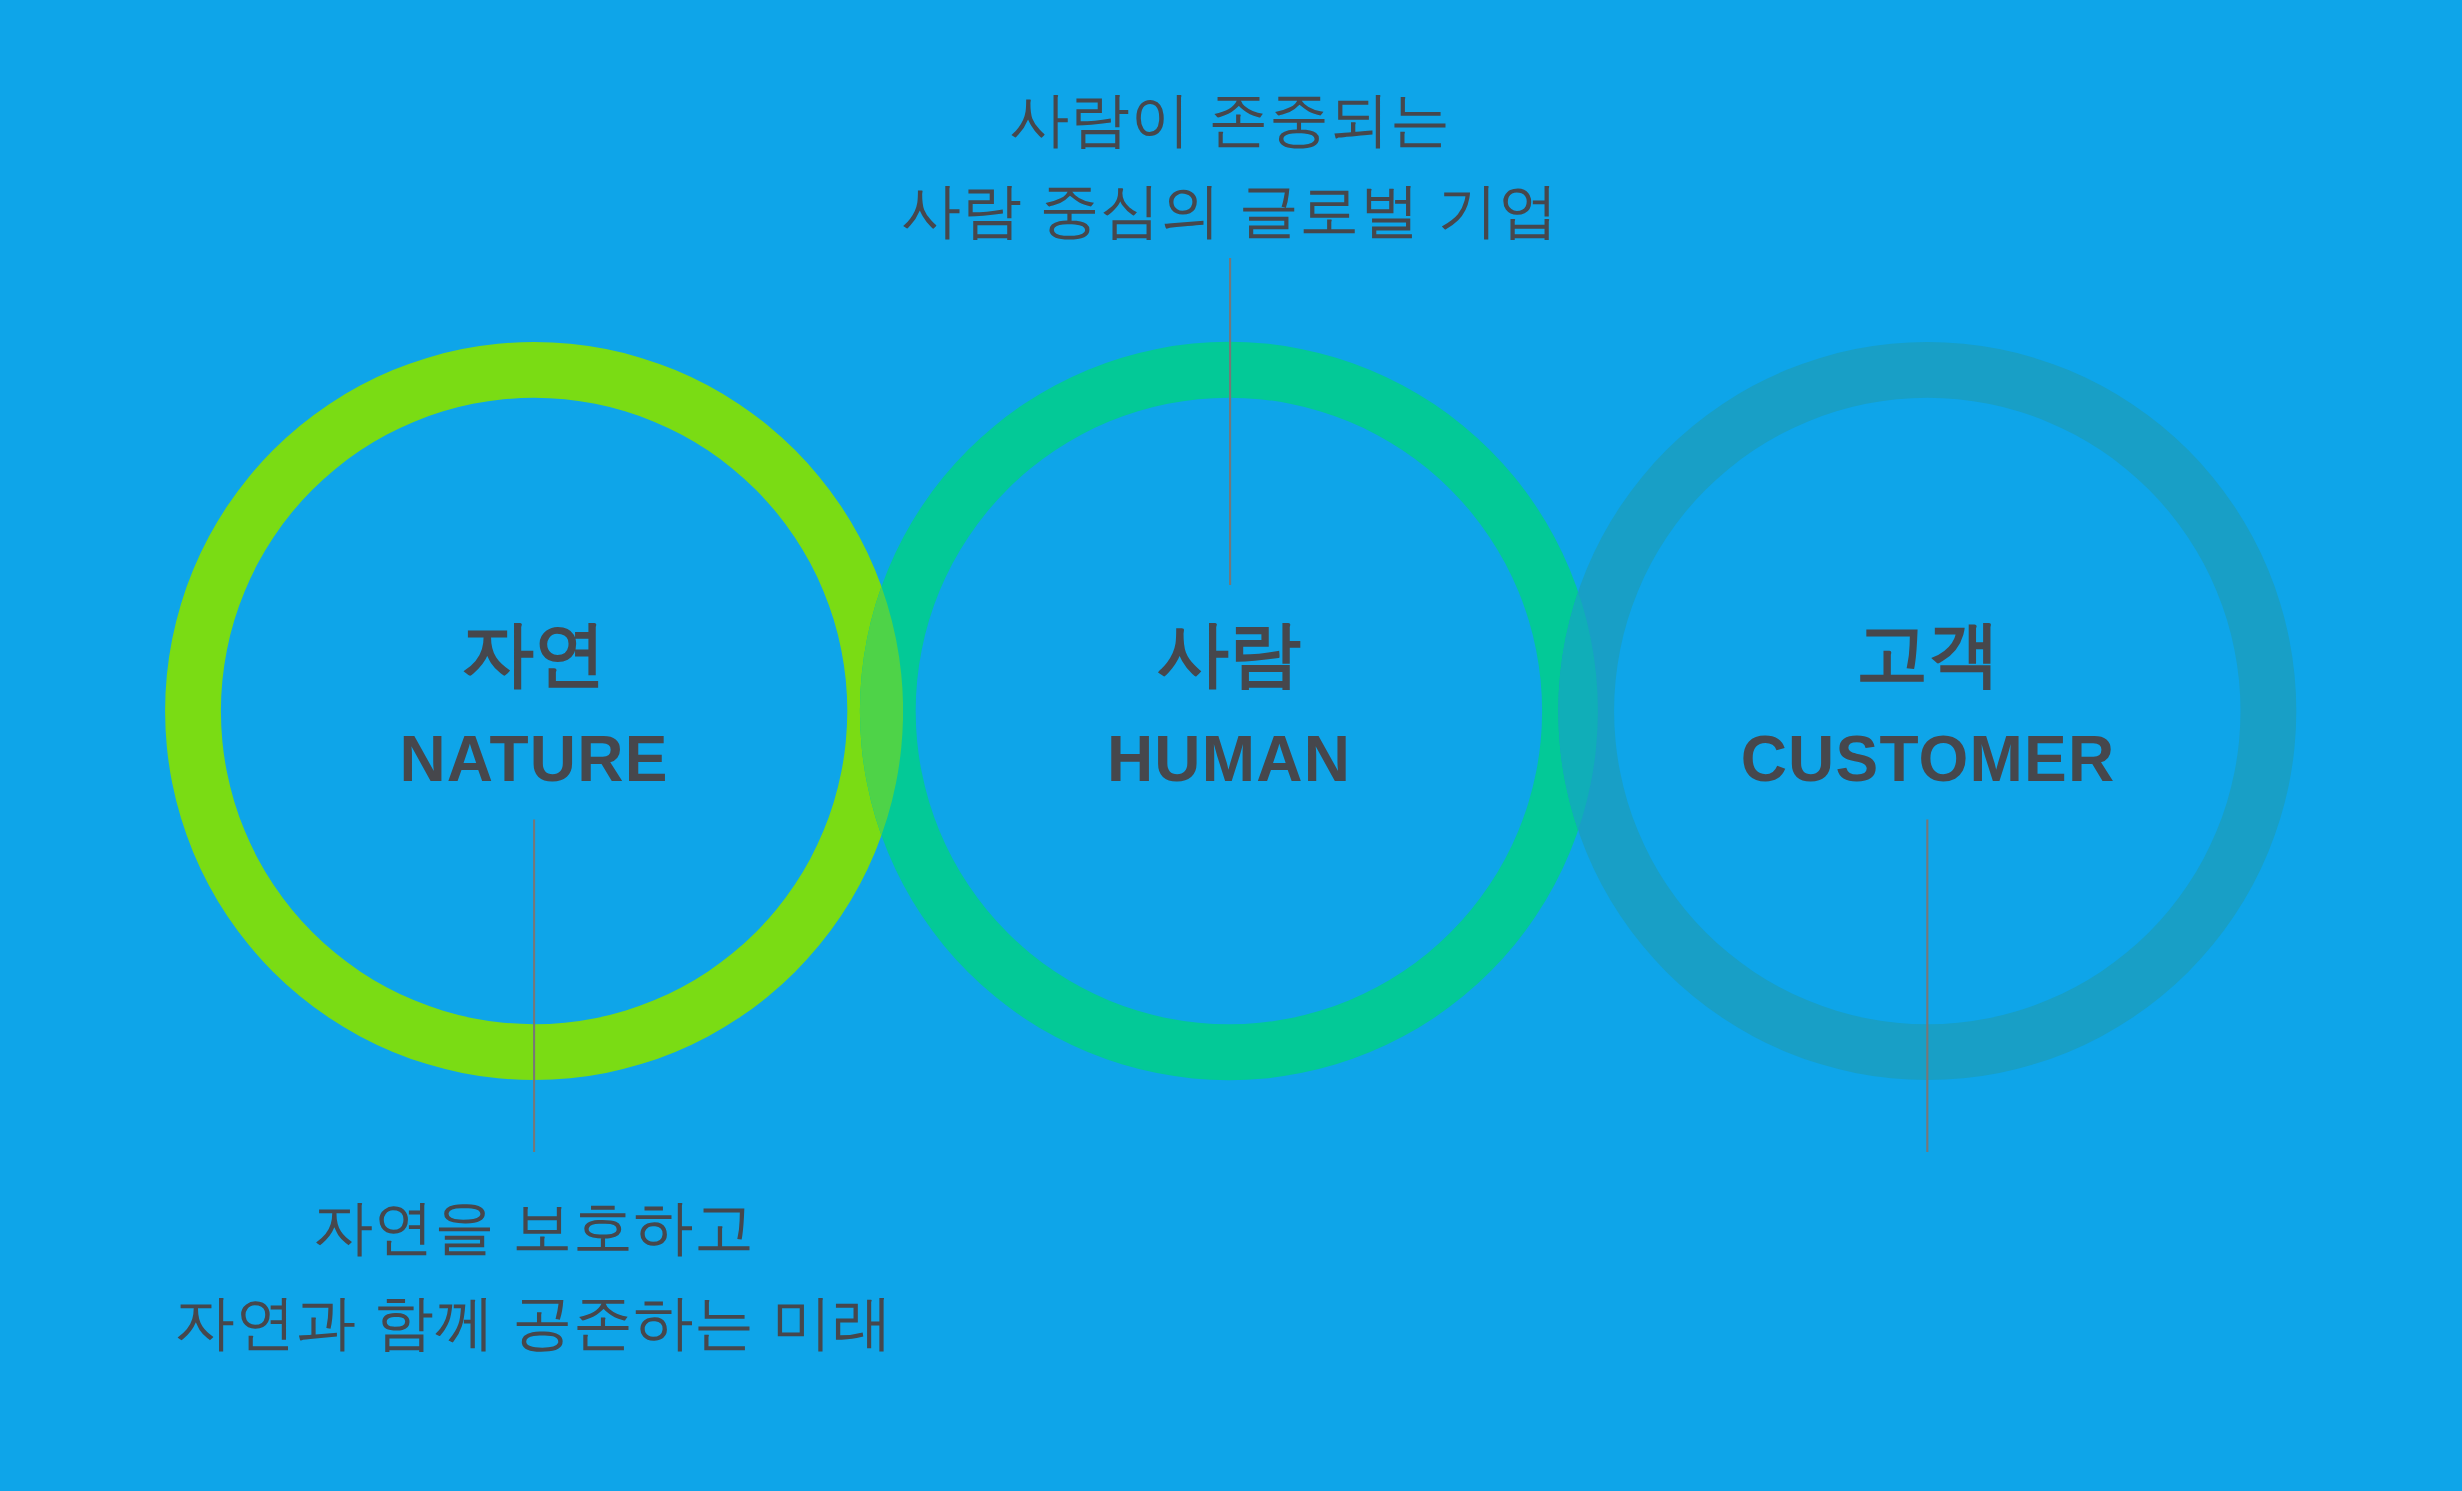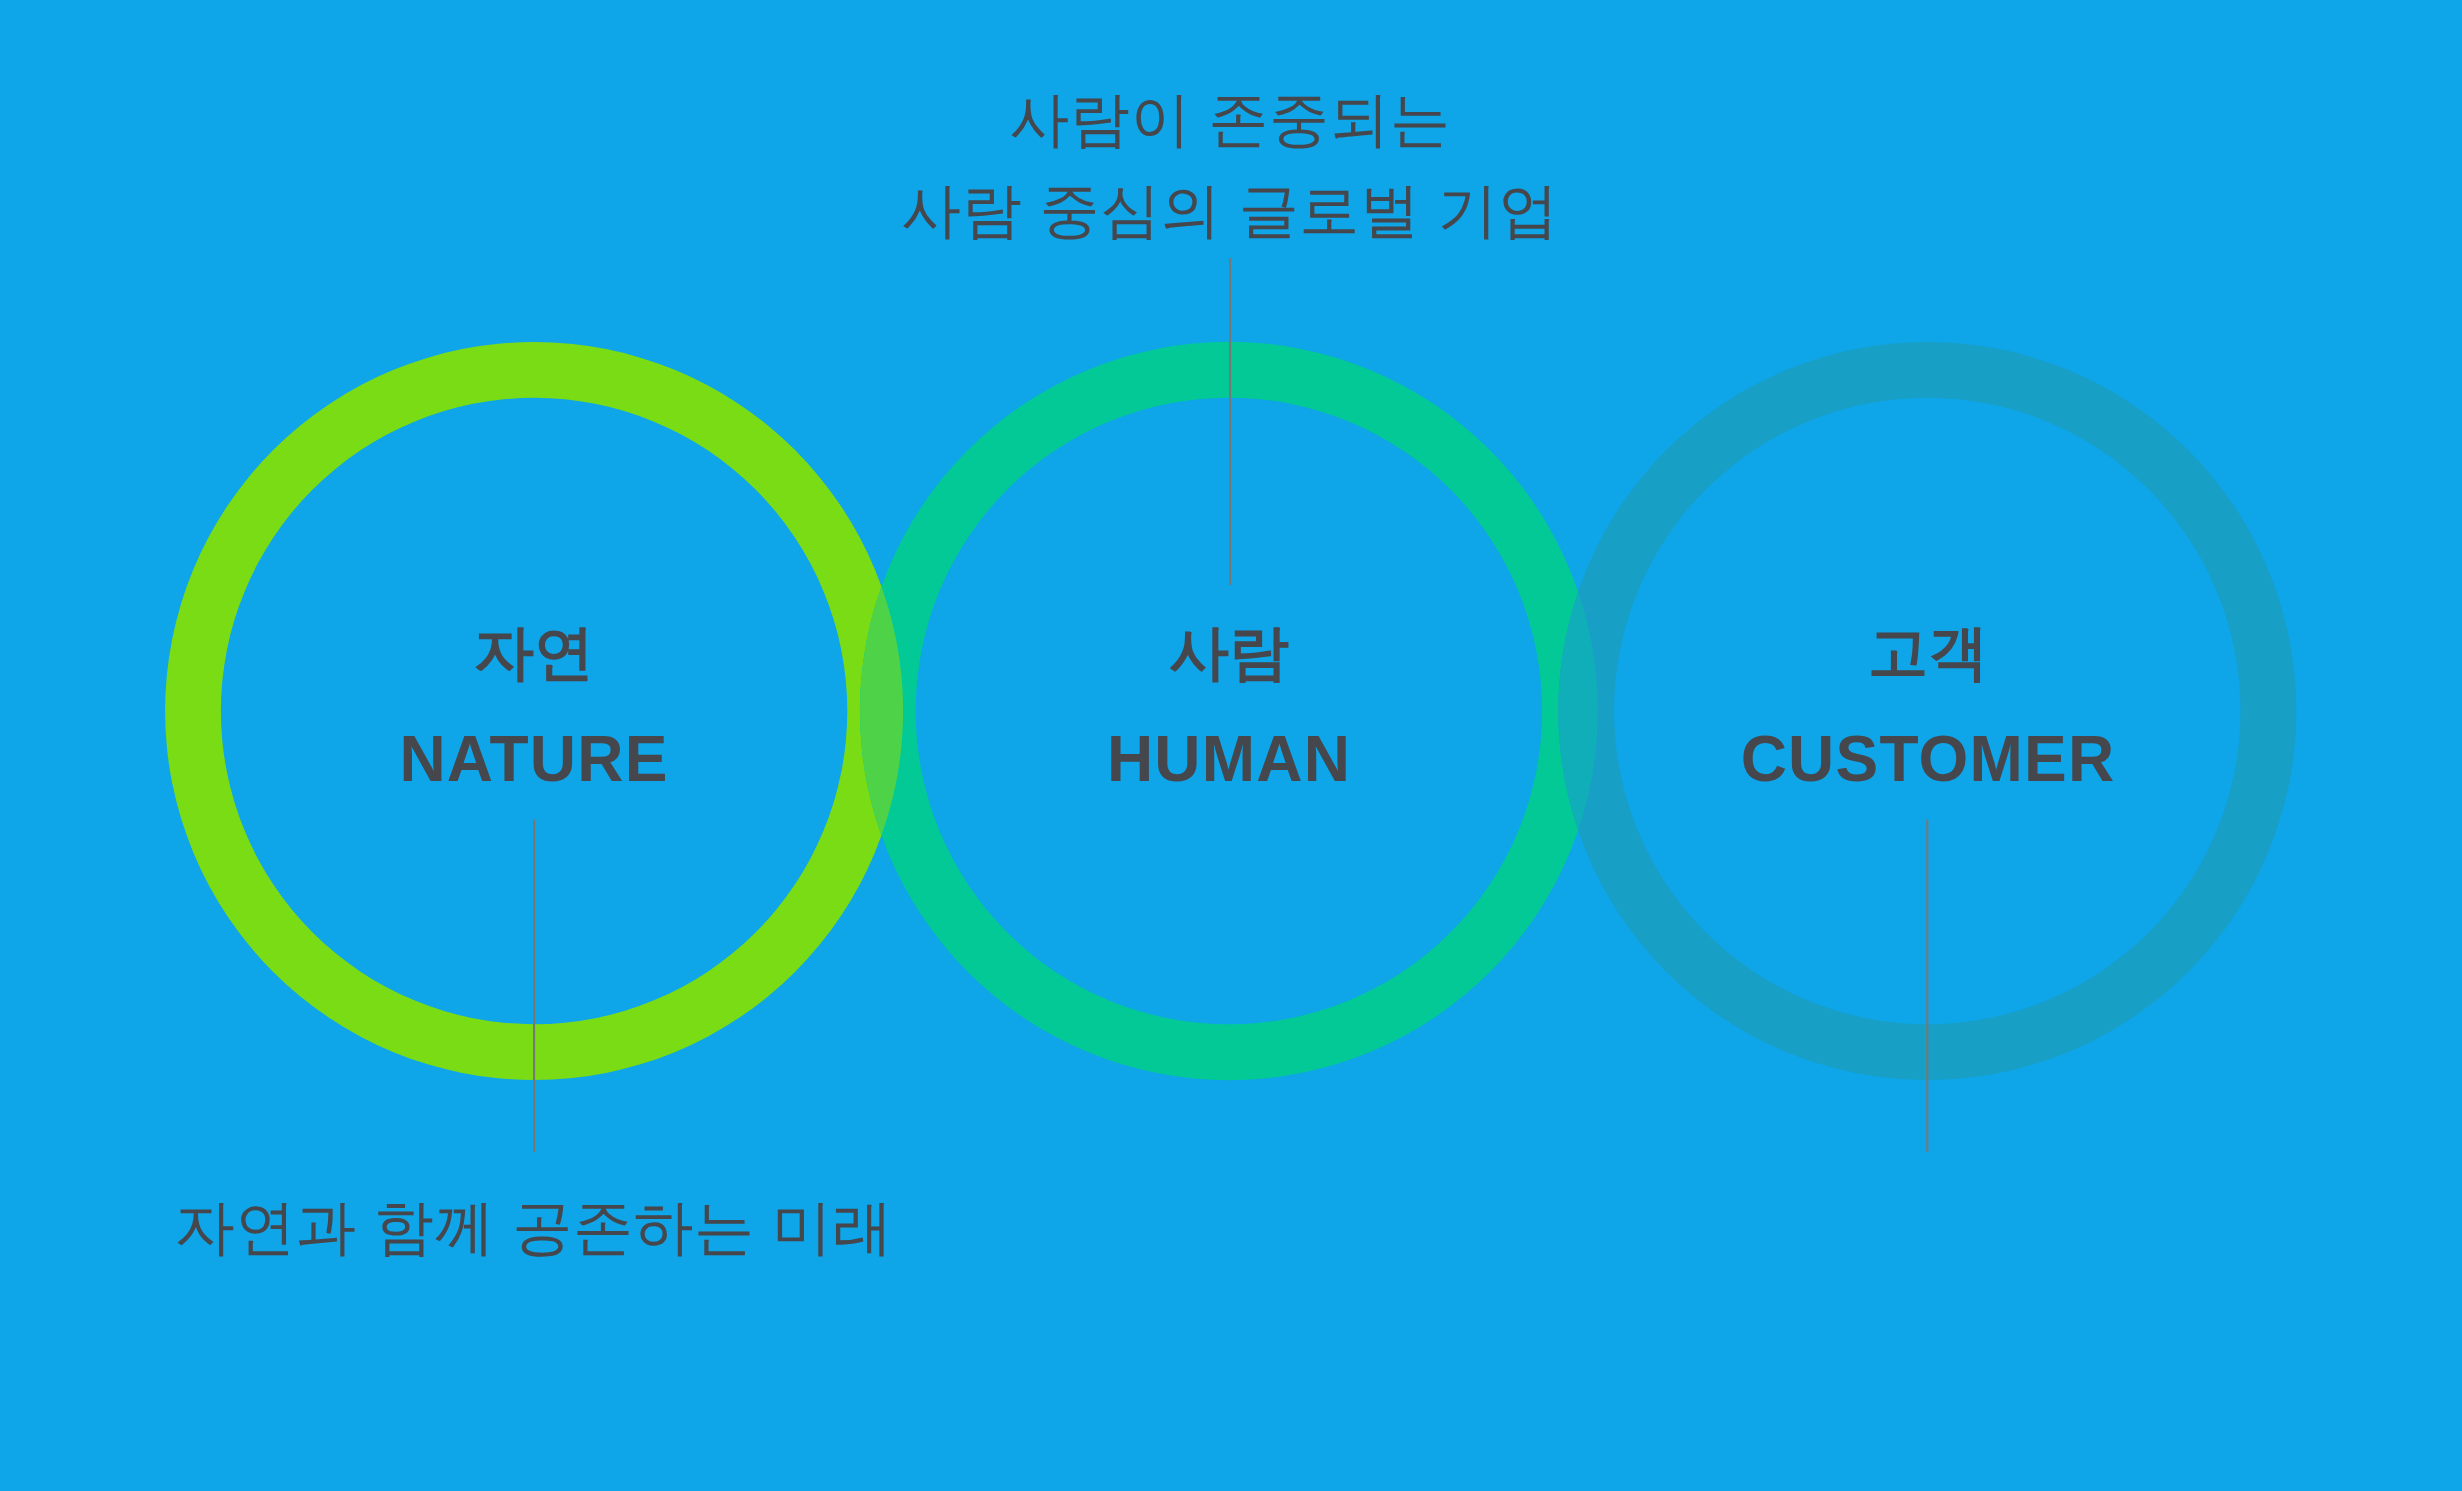--- a/index.html
+++ b/index.html
@@ -25,21 +25,21 @@
     letter-spacing: 0.6px;
   }
   .caption.bottom { line-height: 95px; }
   .caption div { white-space: nowrap; }
   .circle-label {
     position: absolute;
     width: 600px;
     text-align: center;
   }
   .circle-label .ko {
-    font-size: 60px;
+    font-size: 72px;
     font-weight: 700;
     line-height: 72px;
     white-space: nowrap;
   }
   .circle-label .en {
     font-size: 64px;
     font-weight: 700;
     line-height: 79px;
     margin-top: 31px;
     letter-spacing: 1.2px;
@@ -103,18 +103,19 @@
     <div class="ko">사람</div>
     <div class="en">HUMAN</div>
   </div>
 
   <div class="circle-label label-customer" style="color: rgb(70, 71, 76);">
     <div class="ko">고객</div>
     <div class="en">CUSTOMER</div>
   </div>
 
   <div class="caption bottom bottom-caption-nature" style="color: rgb(70, 71, 76);">
+    <div>자연을 보호하고</div>
     <div>자연과 함께 공존하는 미래</div>
   </div>
 
 
 </div>
 
 
 </body></html>

